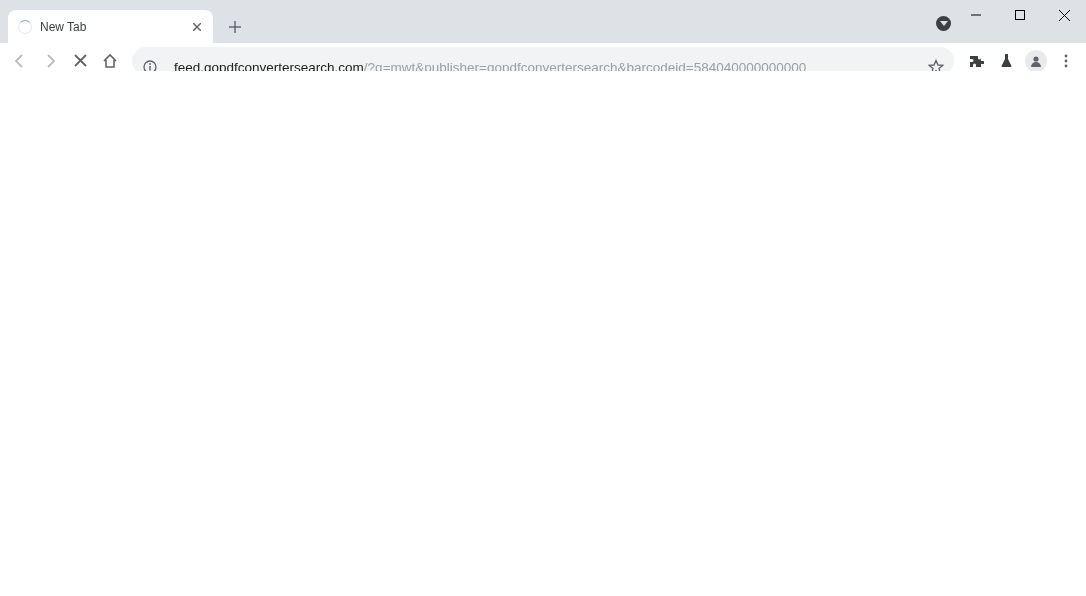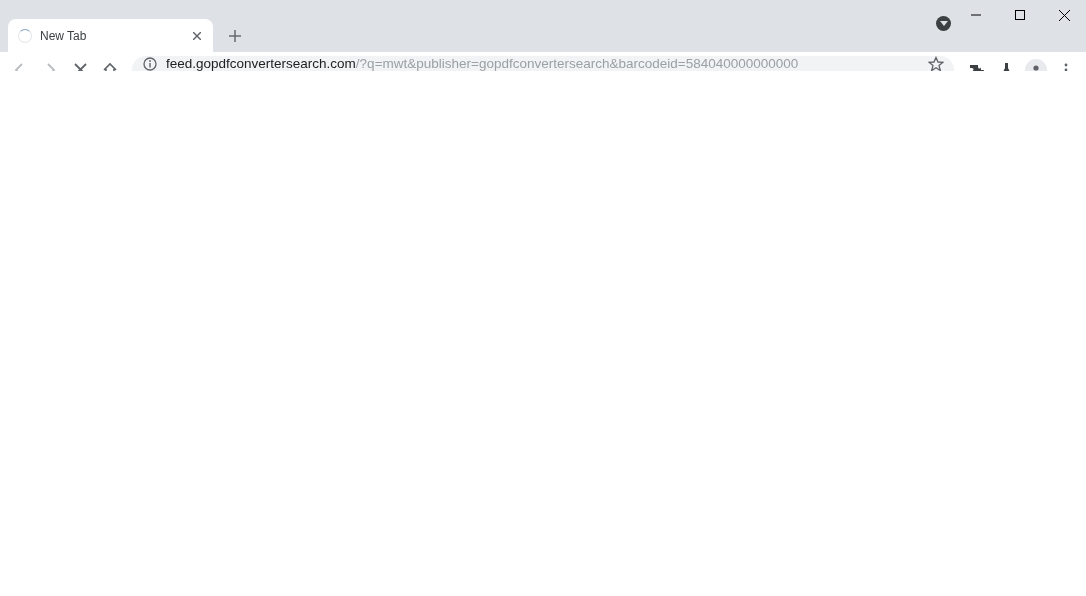--- a/index.html
+++ b/index.html
@@ -5,21 +5,21 @@
     * { margin: 0; padding: 0; box-sizing: border-box; }
     body {
       font-family: "Segoe UI", Arial, sans-serif;
       background: #fff;
       width: 1086px;
       height: 596px;
       overflow: hidden;
       position: relative;
     }
     .title-bar {
-      height: 52px;
+      height: 43px;
       background: #dee1e6;
       display: flex;
       align-items: flex-end;
       position: relative;
     }
     .tab {
       margin-left: 8px;
       height: 33px;
       width: 205px;
       background: #fff;
@@ -124,23 +124,23 @@
       border-radius: 50%;
     }
     .nav-btn.disabled { color: #b9bcbf; cursor: default; }
     .omnibox {
       flex: 1 1 auto;
       height: 28px;
       background: #f1f3f4;
       border-radius: 14px;
       margin: 0 6px;
       display: flex;
-      align-items: flex-start;
+      align-items: flex-end;
       padding: 0 10px;
-      gap: 8px;
+      gap: 16px;
     }
     .site-info {
       width: 16px;
       height: 16px;
       display: flex;
       align-items: center;
       justify-content: center;
       color: #5f6368;
       cursor: pointer;
     }

